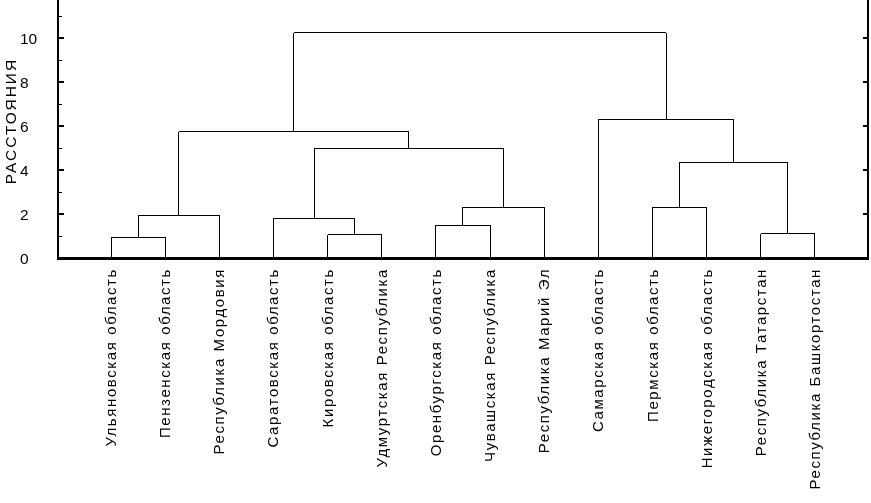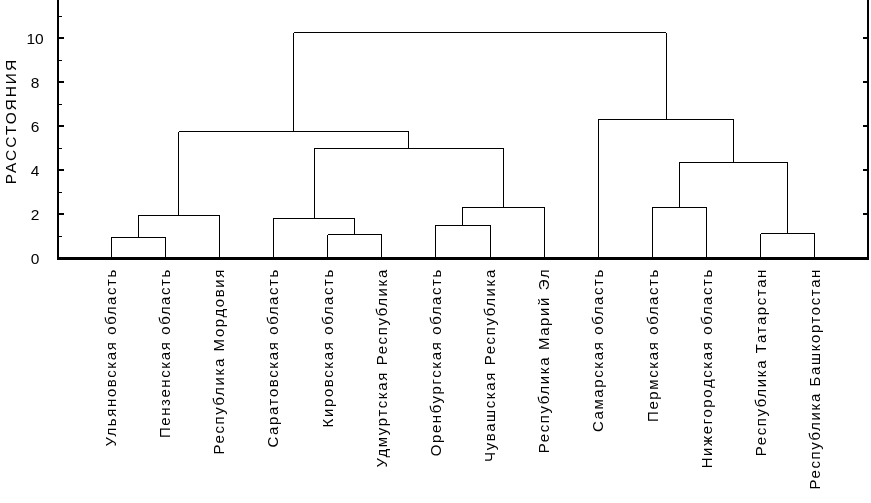--- a/index.html
+++ b/index.html
@@ -2,21 +2,21 @@
 <html><head>
 <meta charset="utf-8">
 <style>
   html,body{margin:0;padding:0;background:#fff;}
   .chart{
     position:relative;width:871px;height:503px;background:#ffffff;
     font-family:"Liberation Sans",sans-serif;color:#000;overflow:hidden;
   }
   .chart svg{position:absolute;left:0;top:0;shape-rendering:crispEdges;}
   .ytick{
-    position:absolute;left:20px;width:30px;text-align:center;
+    position:absolute;left:20px;width:30px;text-align:left;
     font-size:15.5px;line-height:19px;white-space:nowrap;
   }
   .ylabel{
     position:absolute;left:1px;top:188px;width:134px;height:19px;line-height:19px;
     text-align:center;font-size:15.5px;letter-spacing:2px;white-space:nowrap;
     transform-origin:0 0;transform:rotate(-90deg);
   }
   .xlabel{
     position:absolute;top:503px;width:235px;height:18px;line-height:18px;
     text-align:right;font-size:15px;letter-spacing:1.6px;white-space:nowrap;

